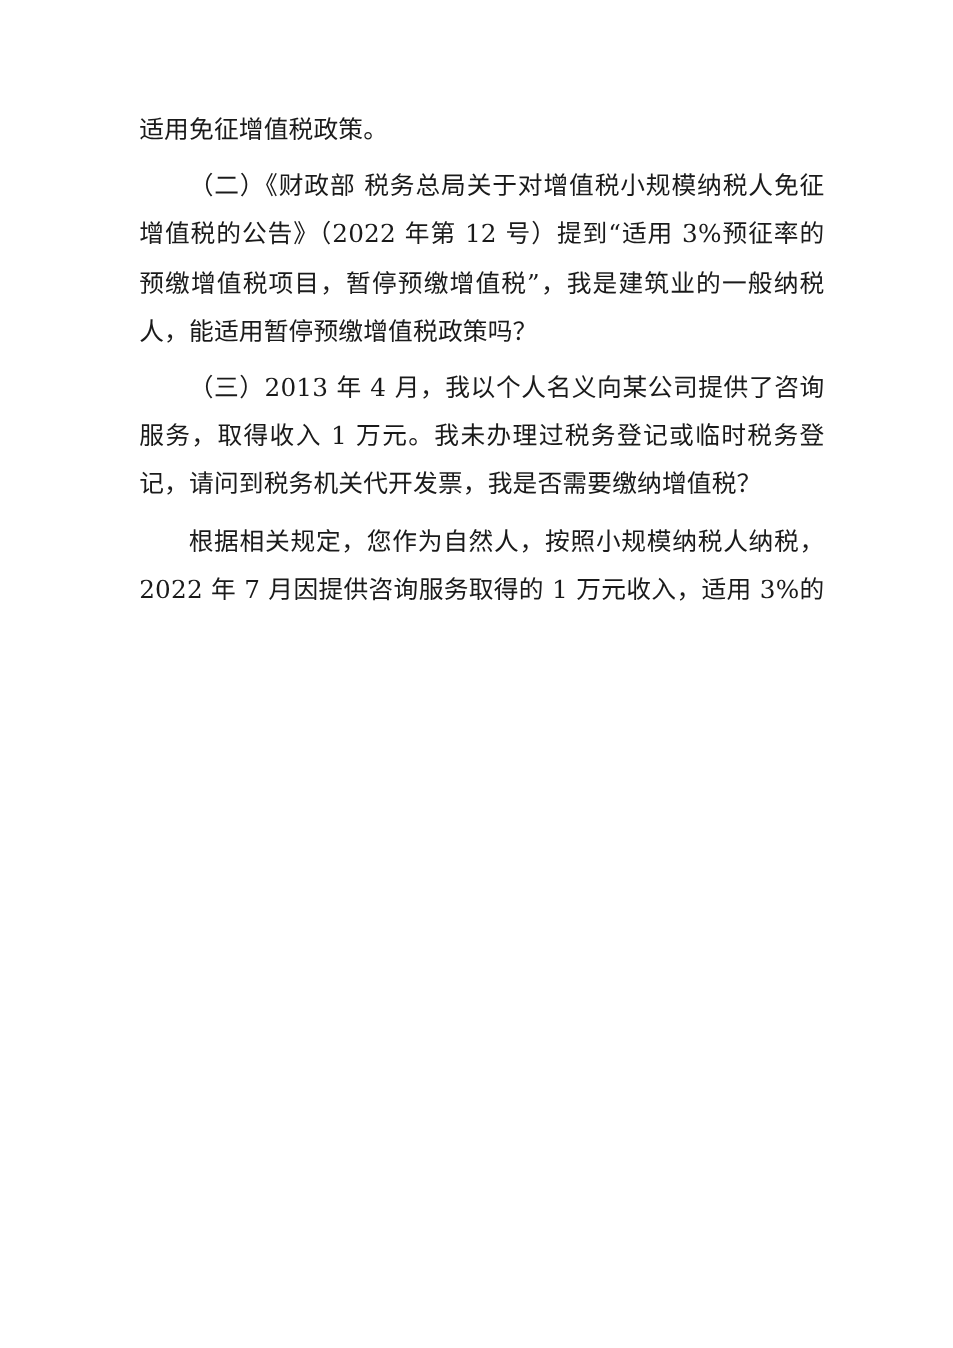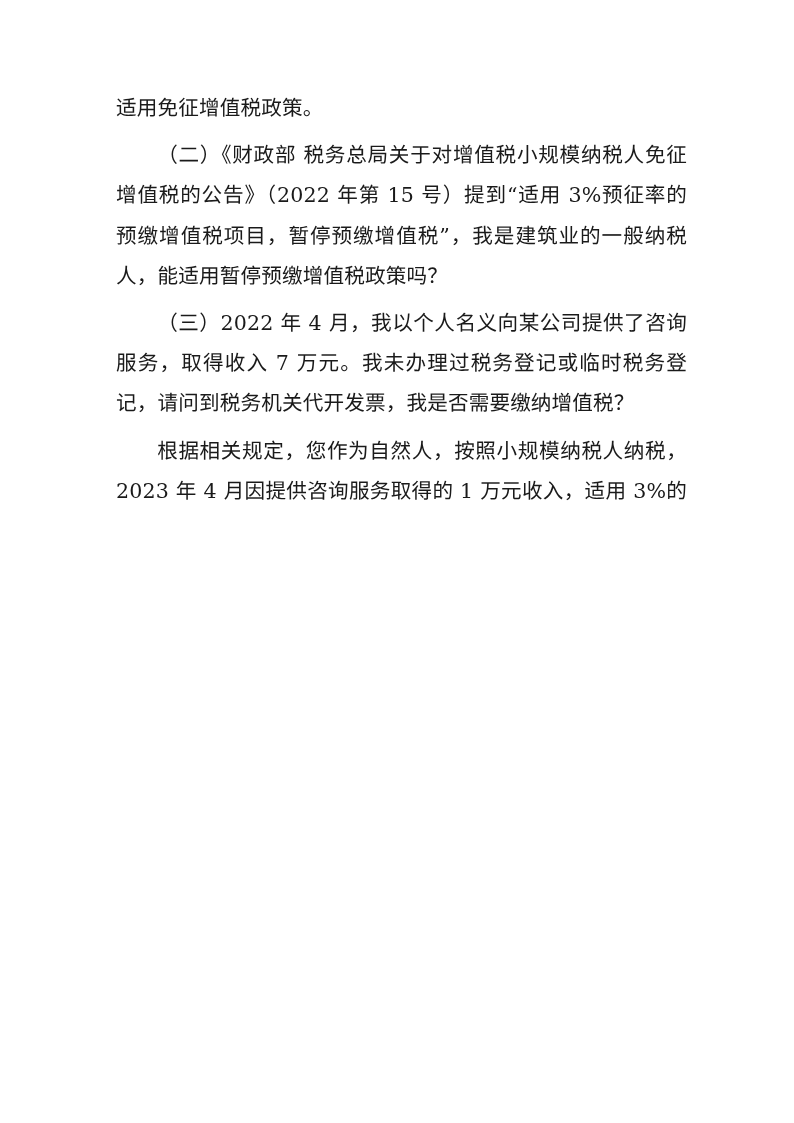--- a/index.html
+++ b/index.html
@@ -53,22 +53,22 @@
   }
 </style>
 </head>
 <body>
 
 <div class="page">
   <div class="text-block">
 
     <p class="para">适用免征增值税政策。</p>
 
-    <p class="para indent gap">（二）《财政部 税务总局关于对增值税小规模纳税人免征增值税的公告》（2022 年第 15 号）提到“适用 3%预征率的预缴增值税项目，暂停预缴增值税”，我是建筑业的一般纳税人，能适用暂停预缴增值税政策吗？</p>
+    <p class="para indent gap">（二）《财政部 税务总局关于对增值税小规模纳税人免征增值税的公告》（2022 年第 12 号）提到“适用 3%预征率的预缴增值税项目，暂停预缴增值税”，我是建筑业的一般纳税人，能适用暂停预缴增值税政策吗？</p>
 
 
-    <p class="para indent gap">（三）2022 年 4 月，我以个人名义向某公司提供了咨询服务，取得收入 7 万元。我未办理过税务登记或临时税务登记，请问到税务机关代开发票，我是否需要缴纳增值税？</p>
+    <p class="para indent gap">（三）2013 年 4 月，我以个人名义向某公司提供了咨询服务，取得收入 1 万元。我未办理过税务登记或临时税务登记，请问到税务机关代开发票，我是否需要缴纳增值税？</p>
 
 
-    <p class="para indent gap full-last">根据相关规定，您作为自然人，按照小规模纳税人纳税，2023 年 4 月因提供咨询服务取得的 1 万元收入，适用 3%的</p>
+    <p class="para indent gap full-last">根据相关规定，您作为自然人，按照小规模纳税人纳税，2022 年 7 月因提供咨询服务取得的 1 万元收入，适用 3%的</p>
 
   </div>
 </div>
 
 </body></html>

